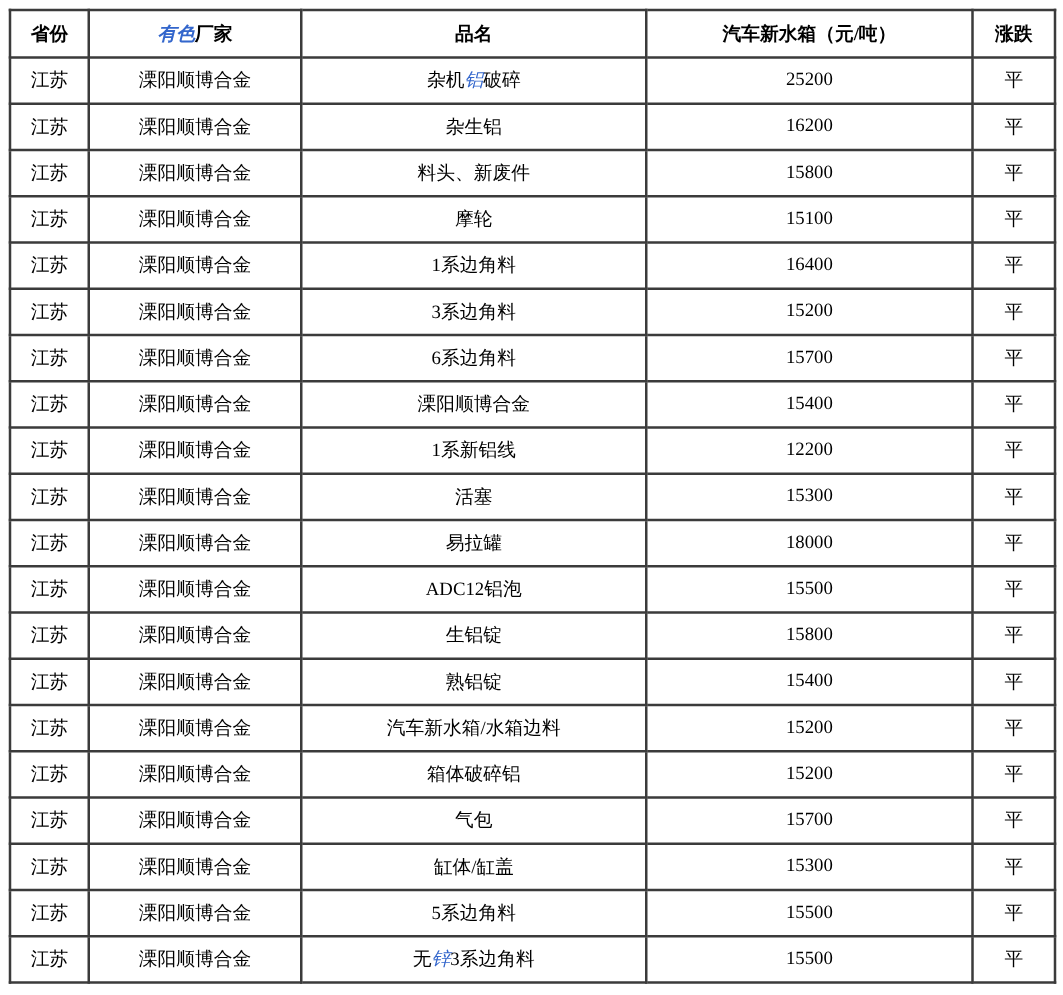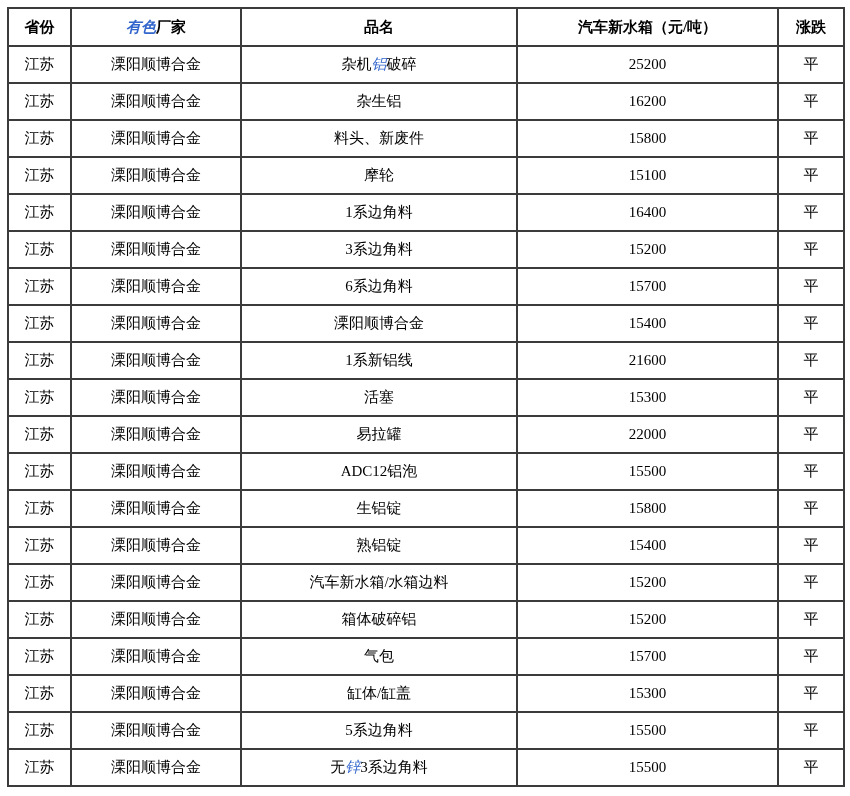--- a/index.html
+++ b/index.html
@@ -134,35 +134,35 @@
         <td><span>江苏</span></td>
         <td><span>溧阳顺博合金</span></td>
         <td><span>溧阳顺博合金</span></td>
         <td><span>15400</span></td>
         <td><span>平</span></td>
       </tr>
       <tr>
         <td><span>江苏</span></td>
         <td><span>溧阳顺博合金</span></td>
         <td><span>1系新铝线</span></td>
-        <td><span>21600</span></td>
+        <td><span>12200</span></td>
         <td><span>平</span></td>
       </tr>
       <tr>
         <td><span>江苏</span></td>
         <td><span>溧阳顺博合金</span></td>
         <td><span>活塞</span></td>
         <td><span>15300</span></td>
         <td><span>平</span></td>
       </tr>
       <tr>
         <td><span>江苏</span></td>
         <td><span>溧阳顺博合金</span></td>
         <td><span>易拉罐</span></td>
-        <td><span>22000</span></td>
+        <td><span>18000</span></td>
         <td><span>平</span></td>
       </tr>
       <tr>
         <td><span>江苏</span></td>
         <td><span>溧阳顺博合金</span></td>
         <td><span>ADC12铝泡</span></td>
         <td><span>15500</span></td>
         <td><span>平</span></td>
       </tr>
       <tr>

